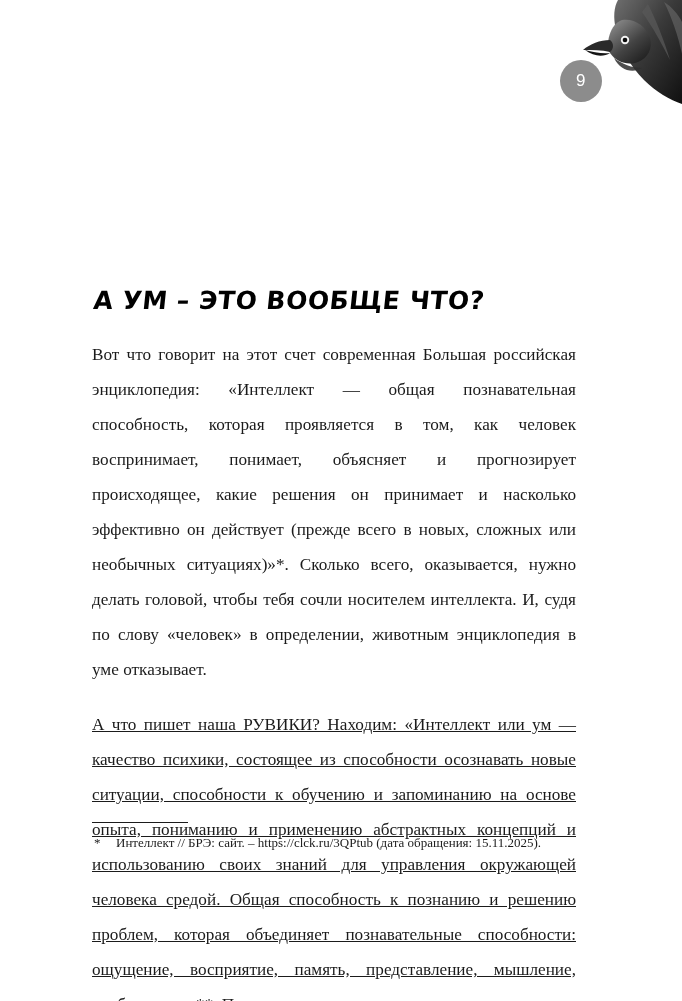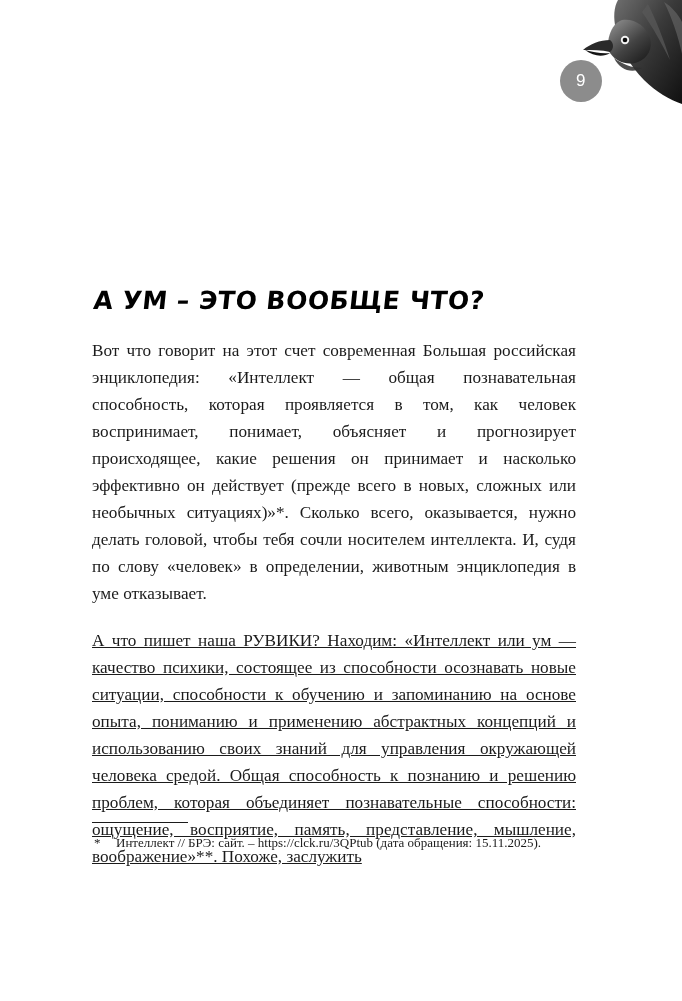--- a/index.html
+++ b/index.html
@@ -70,21 +70,21 @@
     letter-spacing: 0.5px;
     color: #000000;
     margin: 0 0 22px 0;
     transform: skewX(-6deg);
     transform-origin: left bottom;
     white-space: nowrap;
   }
 
   .para {
     font-size: 17.2px;
-    line-height: 27px;
+    line-height: 35px;
     text-align: justify;
     text-justify: inter-word;
     margin: 0 16px 20px 0;
     hyphens: manual;
   }
   .para:last-of-type { margin-bottom: 0; text-decoration: underline; }
 
   
   .footnotes {
     position: absolute;

